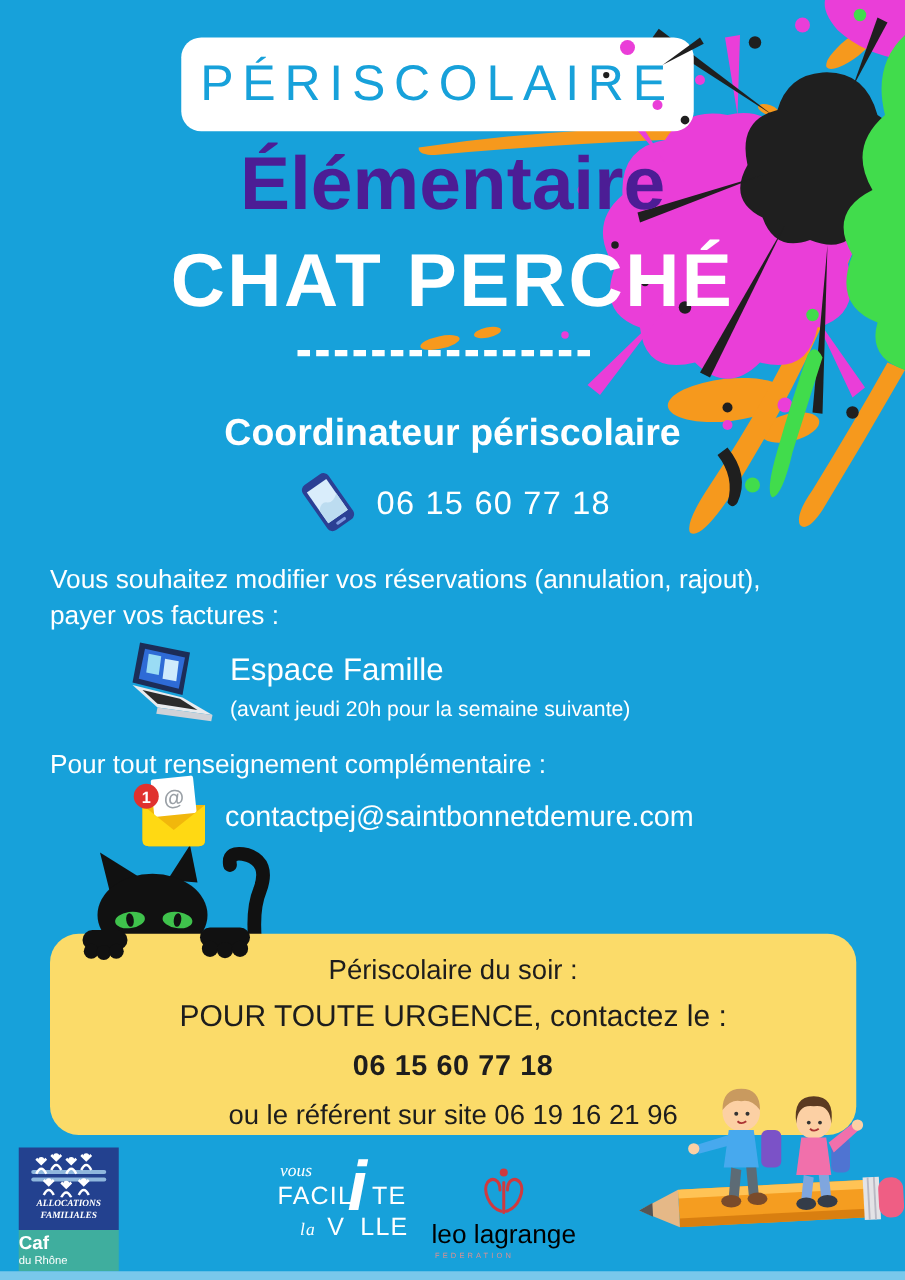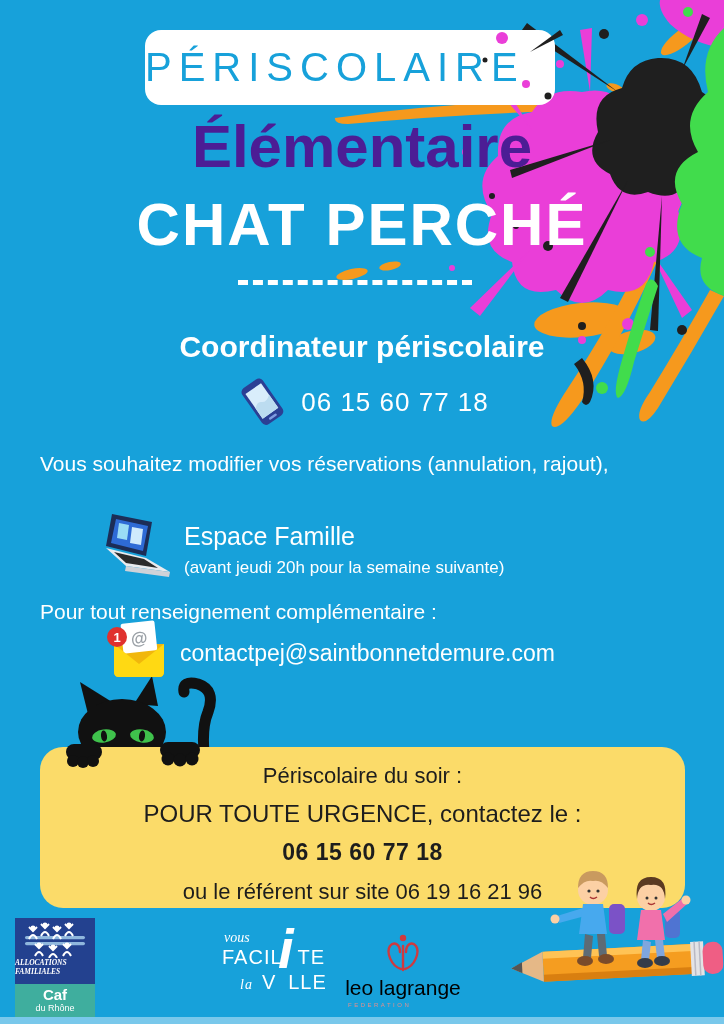--- a/index.html
+++ b/index.html
@@ -4,21 +4,21 @@
 <style>
   html,body{margin:0;padding:0;background:#444;}
   .poster{position:relative;width:724px;height:1024px;background:#17a1da;overflow:hidden;
           font-family:"Liberation Sans",sans-serif;}
   svg{display:block;}
 
   .splatter{position:absolute;top:0;right:0;z-index:1;pointer-events:none;}
   .splat-over{position:absolute;top:0;right:0;z-index:3;pointer-events:none;}
 
   .badge{position:absolute;left:145px;top:30px;width:410px;height:75px;background:#ffffff;
-         border-radius:16px;display:flex;align-items:center;z-index:2;}
+         border-radius:16px;display:flex;align-items:center;justify-content:center;z-index:2;}
   .badge span{color:#17a1da;font-size:40px;letter-spacing:7px;font-weight:400;}
 
   .t1{position:absolute;top:112px;left:0;width:100%;text-align:center;color:#4c1d95;
       font-size:60px;font-weight:800;margin:0;z-index:4;}
   .t2{position:absolute;top:190px;left:0;width:100%;text-align:center;color:#fff;
       font-size:60px;font-weight:800;letter-spacing:2px;margin:0;z-index:4;}
   .dashes{position:absolute;top:280px;left:238px;width:234px;border-top:5px dashed #fff;z-index:4;}
 
   .coord{position:absolute;top:330px;left:0;width:100%;text-align:center;color:#fff;
          font-size:30px;font-weight:700;margin:0;z-index:4;}
@@ -46,22 +46,22 @@
   .p2{margin-top:11px;font-size:24px;}
   .p3{margin-top:11px;font-size:23px;font-weight:700;letter-spacing:.5px;}
   .p4{margin-top:13px;font-size:22px;}
 
   .kids{position:absolute;left:505px;top:852px;z-index:6;}
 
   .caf{position:absolute;left:15px;top:918px;width:80px;z-index:4;}
   .caf-top{background:#23418f;height:64px;padding-top:2px;}
   .caf-pict{margin:2px auto 0;}
   .caf-org{color:#fff;font-family:"Liberation Serif",serif;font-style:italic;font-weight:700;
-           font-size:7.5px;line-height:1.2;text-align:left;}
-  .caf-bottom{background:#3fae9e;height:33px;color:#fff;text-align:center;}
+           font-size:7.5px;line-height:1.2;text-align:center;}
+  .caf-bottom{background:#3fae9e;height:33px;color:#fff;text-align:left;}
   .caf-name{font-size:15px;font-weight:700;padding-top:3px;line-height:1.05;}
   .caf-region{font-size:9px;}
 
   .city{position:absolute;left:98px;top:926px;width:122px;height:92px;color:#fff;z-index:4;}
   .city .prefix{position:absolute;left:16px;top:2px;font-size:10px;}
   .city .l1{position:absolute;left:0;top:13px;font-size:19px;font-weight:600;}
   .city .l2{position:absolute;left:21px;top:33px;font-size:19px;font-weight:600;}
   .city .l3{position:absolute;left:10px;top:53px;font-size:19px;font-weight:600;}
   .city .l3 .small{font-size:10px;font-weight:400;margin-right:2px;}
   .tower{position:absolute;left:60px;top:0;}
@@ -169,20 +169,21 @@
         <rect x="18" y="12" width="19" height="30" fill="#d9edfb"></rect>
         <path d="M18,30 Q23,24 27,28 Q31,31 37,26 L37,42 L18,42 Z" fill="#bcdcf0"></path>
         <rect x="23" y="45" width="9" height="2.5" rx="1.2" fill="#7f9be0"></rect>
       </g>
     </svg>
     <span class="phone-num">06 15 60 77 18</span>
   </div>
 
   <p class="para res-intro">
     <span>Vous souhaitez modifier vos réservations (annulation, rajout),</span><br>
+    <span>payer vos factures :</span>
   </p>
 
   <svg class="laptop" width="86" height="76" viewBox="0 0 86 76">
     <polygon points="16,4 56,12 50,46 10,36" fill="#1c2d57"></polygon>
     <polygon points="20,9 52,16 47,41 15,33" fill="#2e6bd6"></polygon>
     <polygon points="23,13 33,15 31,30 21,28" fill="#9adcf5"></polygon>
     <polygon points="36,17 47,19 45,35 34,33" fill="#cfeafc"></polygon>
     <polygon points="10,38 50,48 74,62 30,56" fill="#e9ebee"></polygon>
     <polygon points="18,42 48,49 62,58 30,53" fill="#2b2b2b"></polygon>
     <polygon points="30,56 74,62 73,67 29,61" fill="#cfd2d8"></polygon>

